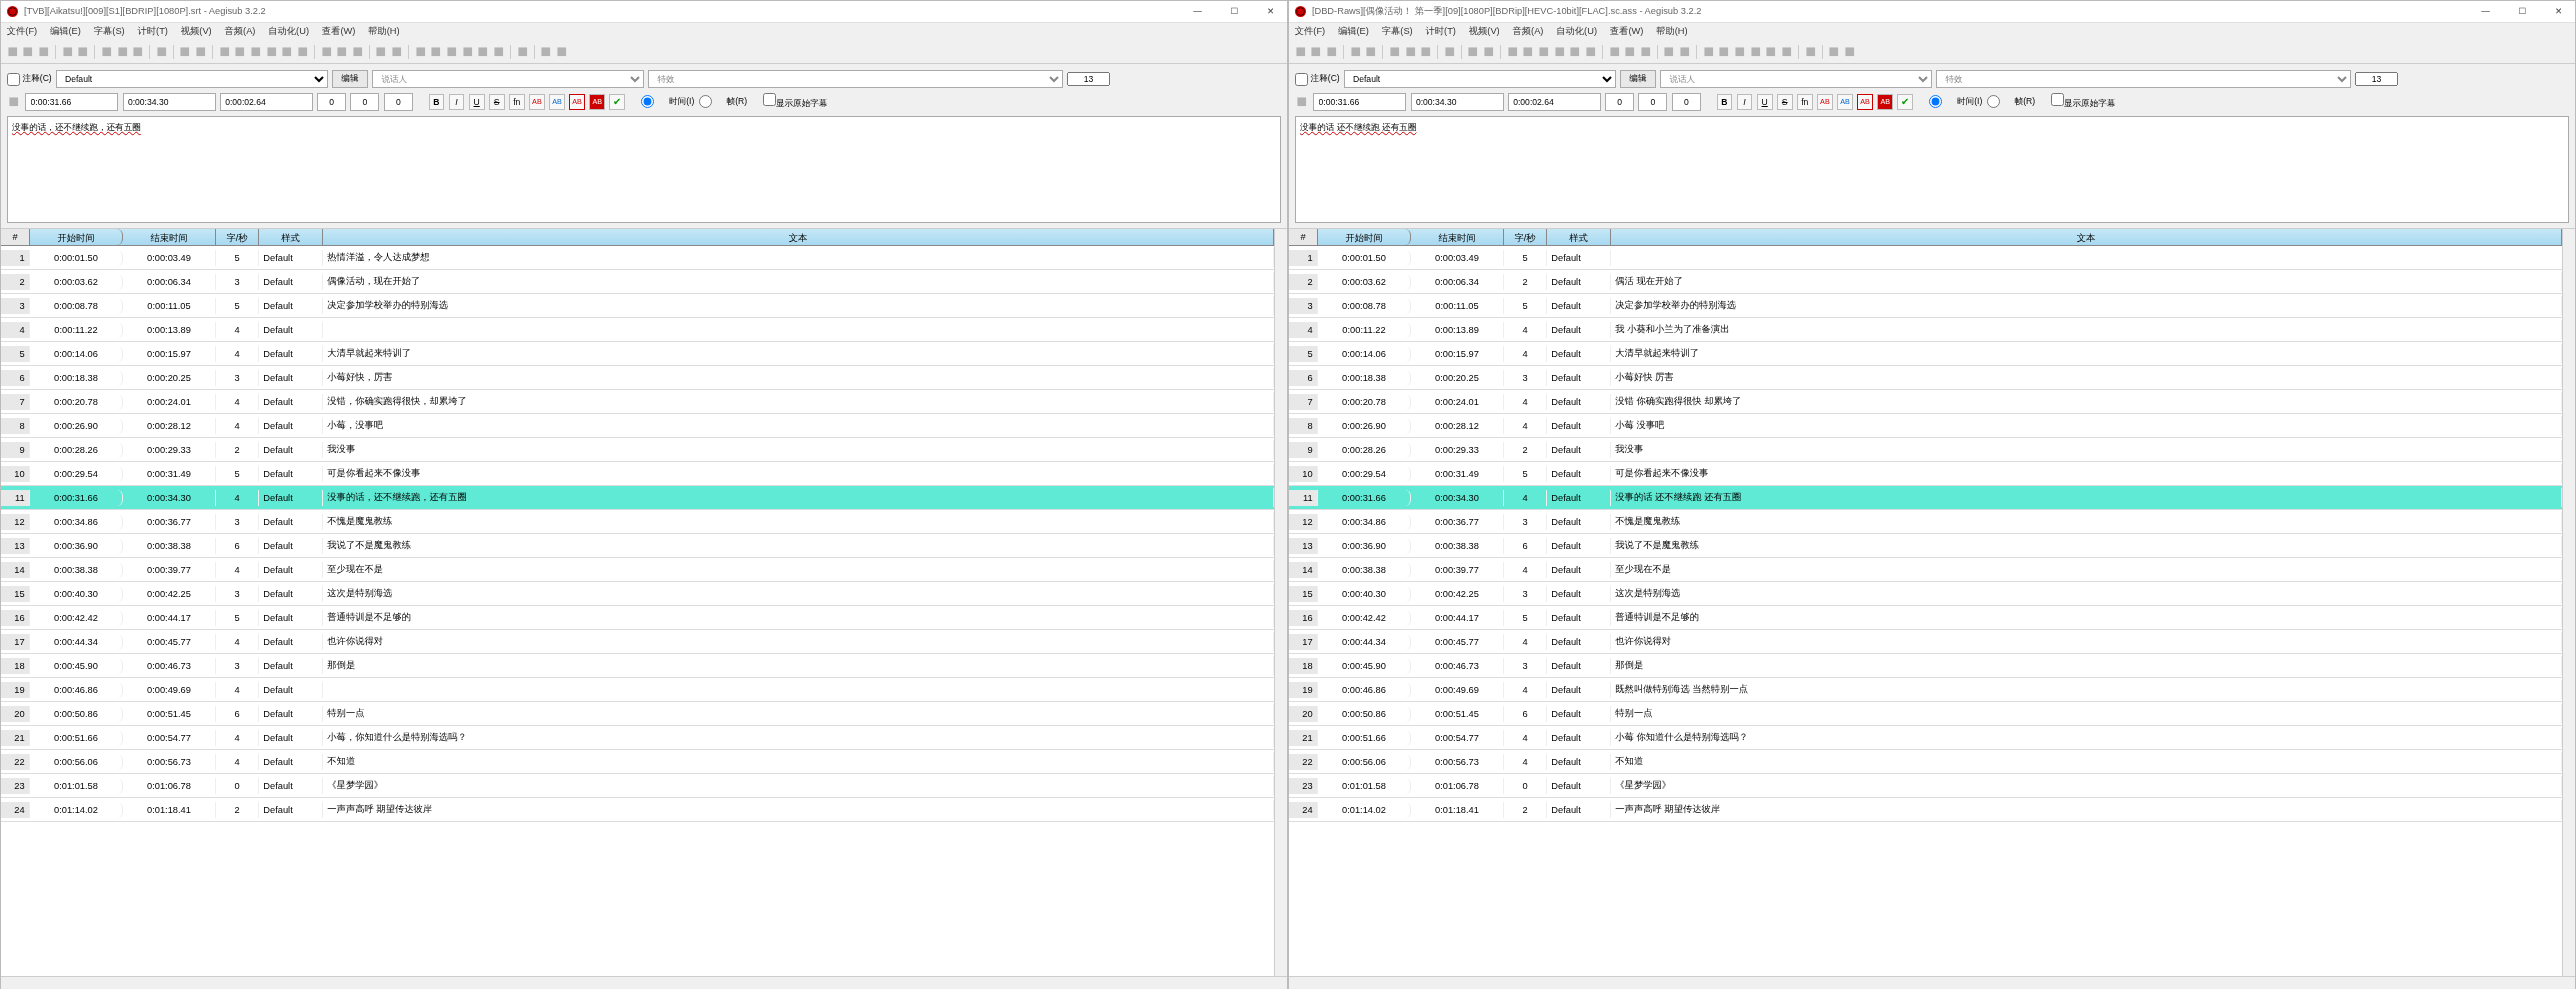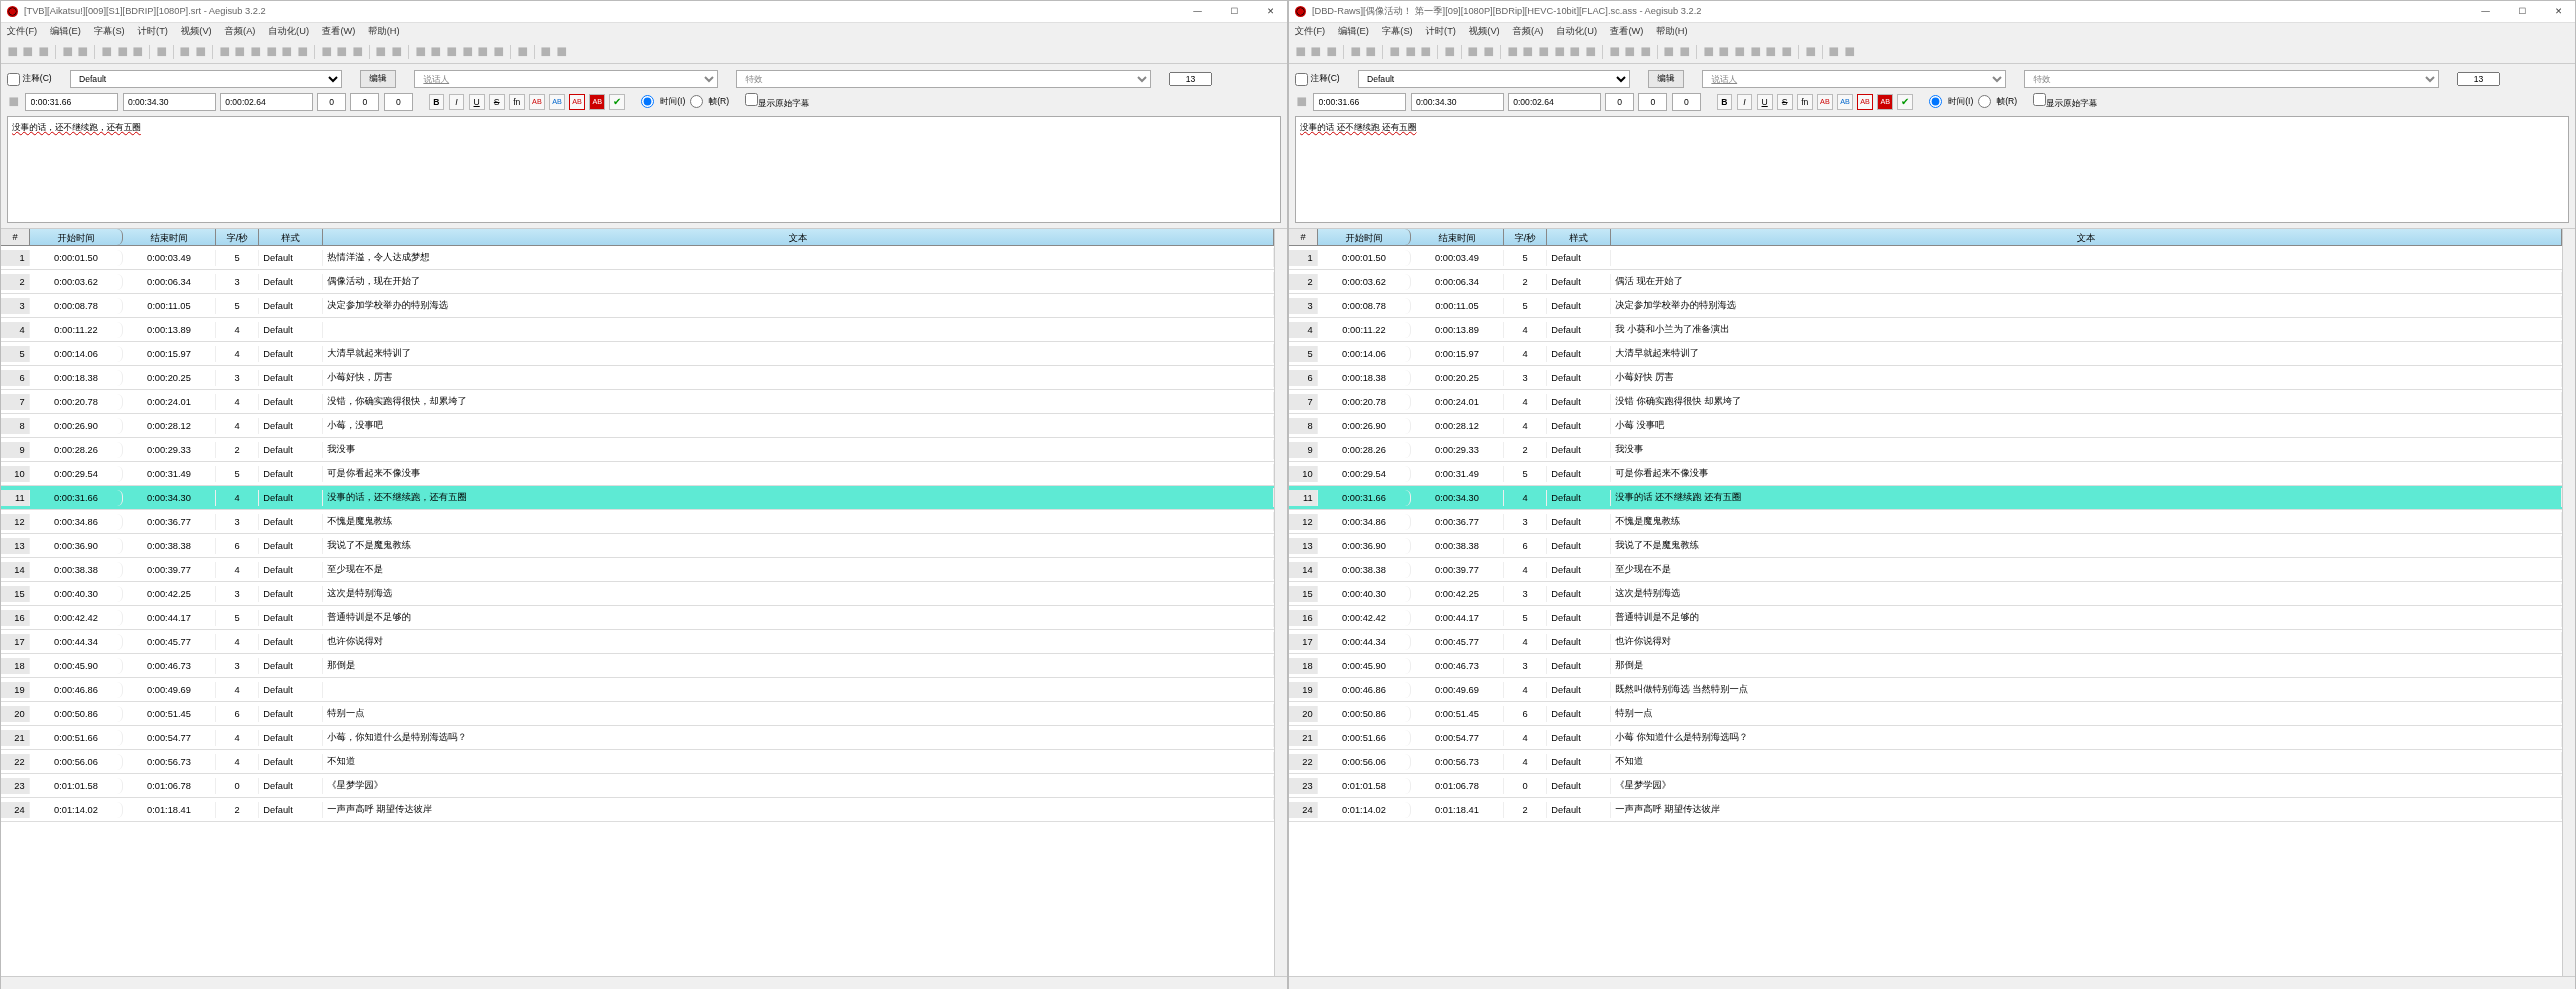--- a/index.html
+++ b/index.html
@@ -9,42 +9,42 @@
 .titlebar .app-icon { width: 11.5px; height: 11.5px; background: radial-gradient(circle,#c00 40%,#000 42%,#c00 60%); border-radius: 50%; margin-right: 5.7px; }
 .titlebar .title-text { flex: 1; color: #666; font-size: 9.3px; }
 .winbtns { display: flex; gap: 14.3px; color: #444; font-size: 10px; }
 .winbtns span { cursor: pointer; padding: 2.9px 7.2px; }
 .menubar { height: 18.6px; display: flex; align-items: center; padding: 0 0; gap: 1.4px; background: #f0f0f0; }
 .menubar span { padding: 2.9px 5.7px; font-size: 9.3px; color: #333; cursor: pointer; }
 .toolbar { height: 23px; display: flex; align-items: center; padding: 1.4px 4.3px; gap: 1.4px; background: #f0f0f0; border-bottom: 0.7px solid #ccc; }
 .tbbtn { width: 14.3px; height: 14.3px; display: inline-flex; align-items: center; justify-content: center; cursor: pointer; }
 .tbsep { width: 0.7px; height: 14.3px; background: #ccc; margin: 0 2.9px; }
 .edit-area { background: #f0f0f0; padding: 5.7px; border-bottom: 0.7px solid #ccc; }
-.edit-row1 { display: flex; align-items: center; gap: 18px; margin-bottom: 4.3px; }
+.edit-row1 { display: flex; align-items: center; gap: 4px; margin-bottom: 4.3px; }
 .edit-row1 label { display: flex; align-items: center; gap: 2.9px; }
 .edit-row1 select, .edit-row1 input[type=text] { height: 18.6px; border: 0.7px solid #aaa; background: #fff; padding: 0 4.3px; }
 .style-sel { width: 272px; }
 .btn-edit { height: 18.6px; padding: 0 8.6px; background: #e8e8e8; border: 0.7px solid #aaa; cursor: pointer; }
-.actor-sel { width: 304px; text-decoration: underline; }
+.actor-sel { width: 272px; }
 .effect-sel { width: 415px; }
 .layer-box { width: 43px; text-align: center; }
 .edit-row2 { display: flex; align-items: center; gap: 4.3px; margin-bottom: 4.3px; }
 .timebox { height: 18.6px; width: 93px; border: 0.7px solid #aaa; background: #fff; padding: 0 4.3px; }
 .margin-box { width: 29px; height: 18.6px; border: 0.7px solid #aaa; background: #fff; text-align: center; }
 .fmt-btn { width: 15.8px; height: 15.8px; border: 0.7px solid #bbb; background: #f8f8f8; cursor: pointer; display: inline-flex; align-items: center; justify-content: center; font-size: 8.6px; }
 .fmt-btn.bold { font-weight: bold; }
 .fmt-btn.italic { font-style: italic; }
 .fmt-btn.underline { text-decoration: underline; }
 .fmt-btn.strike { text-decoration: line-through; }
 .fmt-btn.ab { font-size: 7.2px; font-weight: normal; }
 .fmt-btn.ab.red { color: #c00; }
 .fmt-btn.ab.box { border: 0.7px solid #c00; color: #c00; }
 .fmt-btn.ab.fill { background: #c00; color: #fff; }
 .fmt-btn.check { color: #090; font-size: 10px; }
-.radio-lbl { display: flex; align-items: flex-end; gap: 6px; }
+.radio-lbl { display: flex; align-items: flex-end; gap: 15px; }
 .text-input-area { height: 107px; background: #fff; border: 0.7px solid #aaa; padding: 4.3px; font-size: 10px; }
 .text-input-area .squiggle { text-decoration: wavy underline #c00; }
 .grid { flex: 1; overflow: auto; background: #fff; position: relative; }
 .grid-header { display: flex; background: linear-gradient(#c5e8f7,#a8d8f0); border-bottom: 0.7px solid #888; position: sticky; top: 0; height: 17px; }
 .grid-header .hc { padding: 2.9px 4.3px; border-right: 0.7px solid #888; text-align: center; font-size: 9.3px; }
 .grid-row { display: flex; border-bottom: 0.7px solid #ddd; height: 24px; align-items: center; }
 .grid-row.sel { background: #5eead4; }
 .grid-row .cell { padding: 2.9px 4.3px; border-right: 0.7px solid #eee; font-size: 9.3px; overflow: hidden; white-space: nowrap; }
 .c-num { width: 29px; text-align: right; background: #e8e8e8; border-right: 0.7px solid #ccc; }
 .c-start { width: 93px; text-align: center; border-radius: 6px; }

